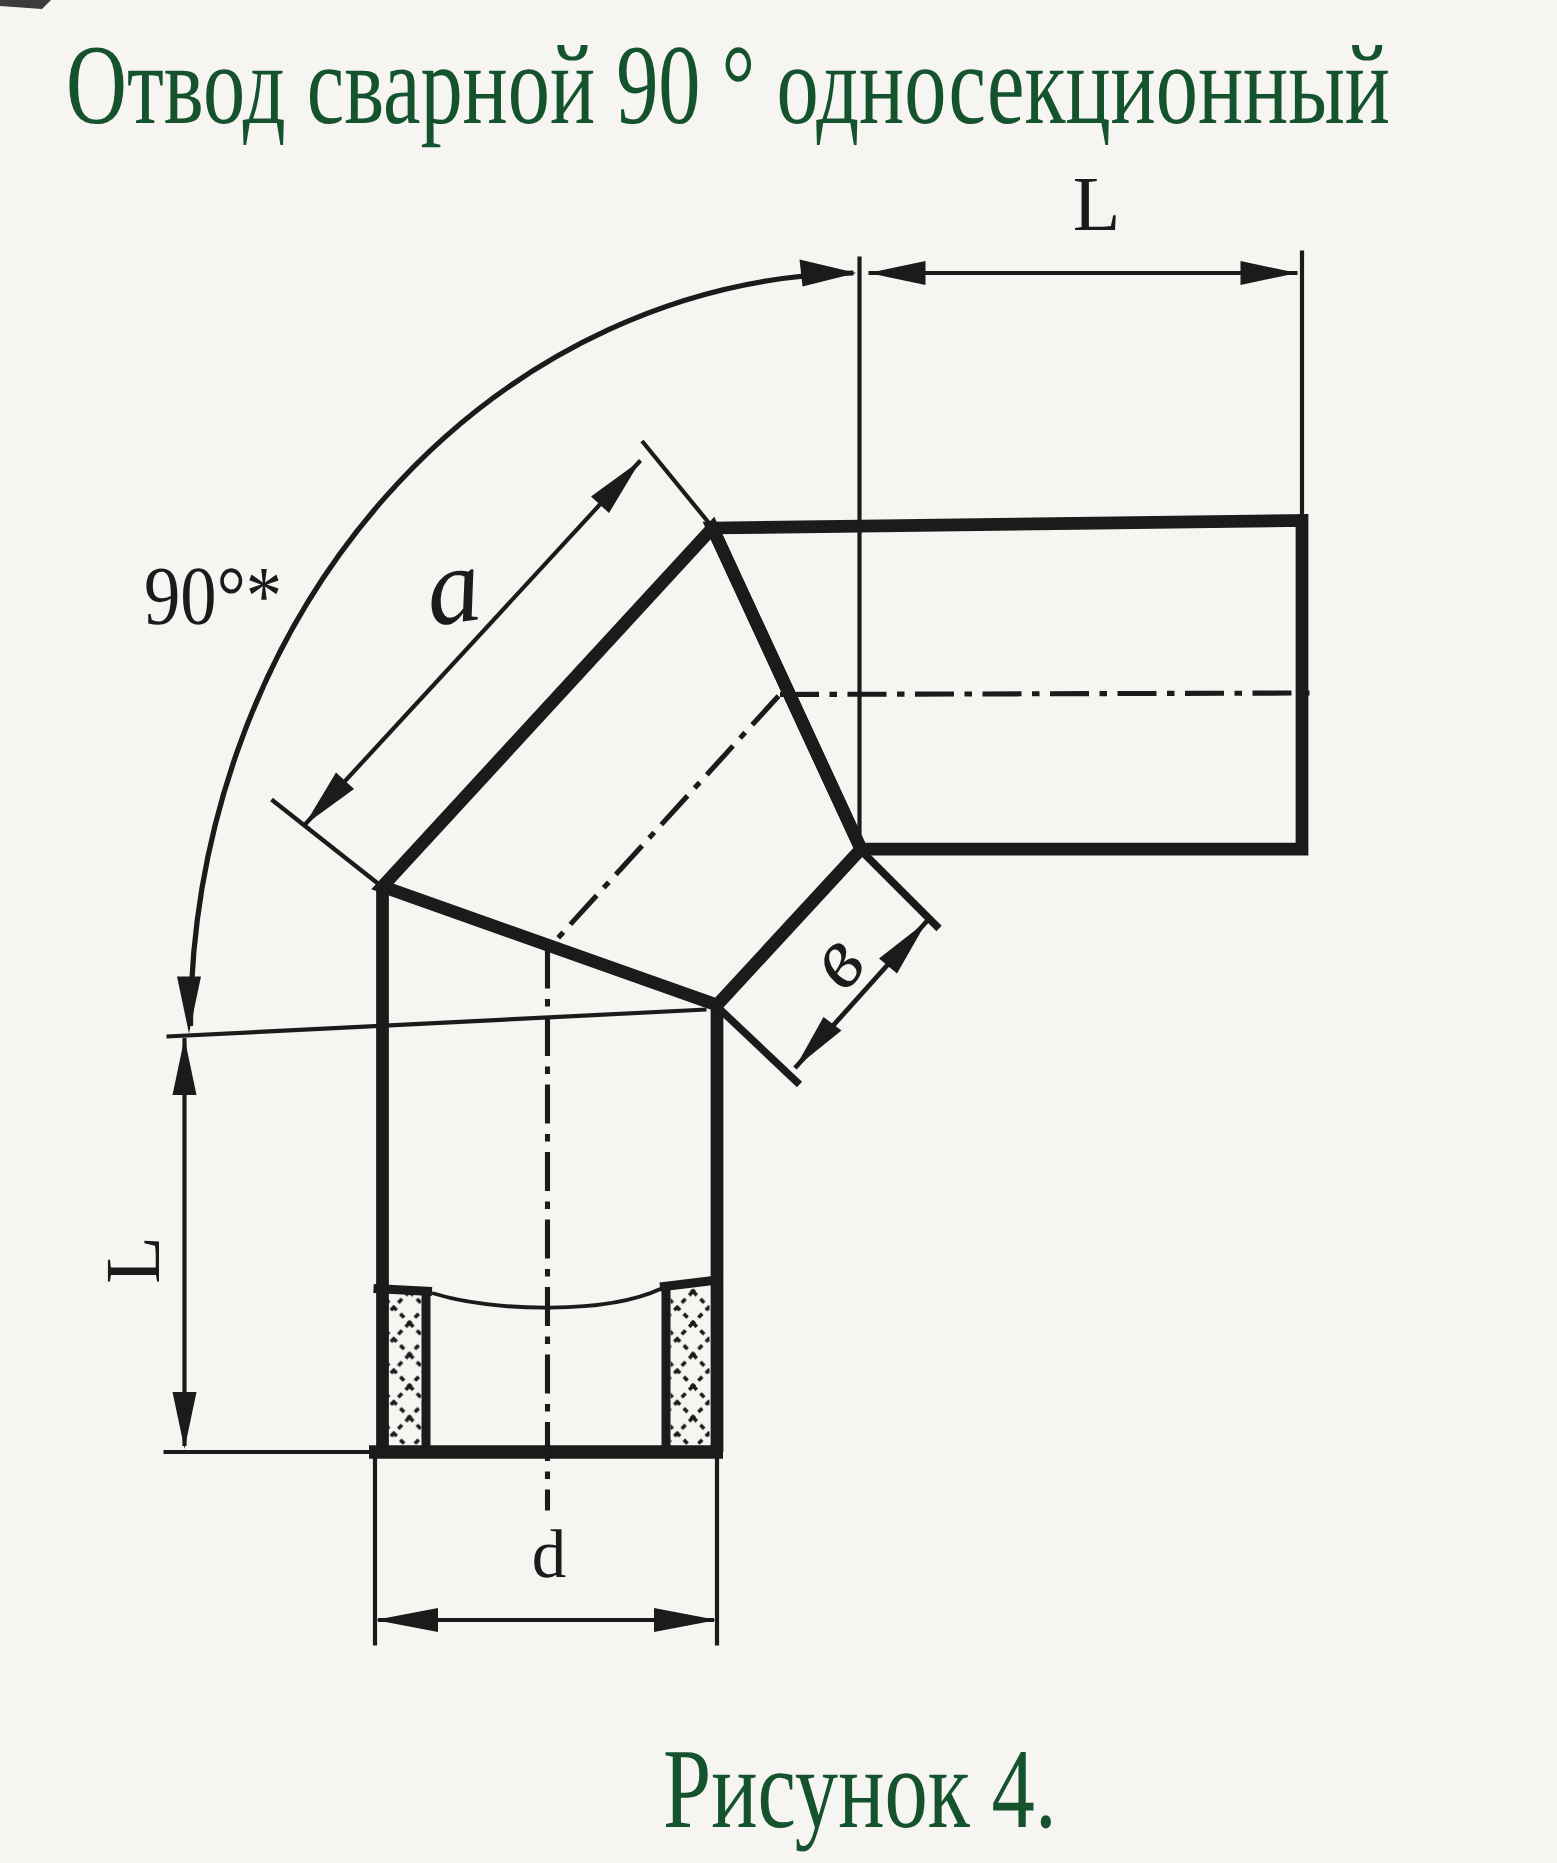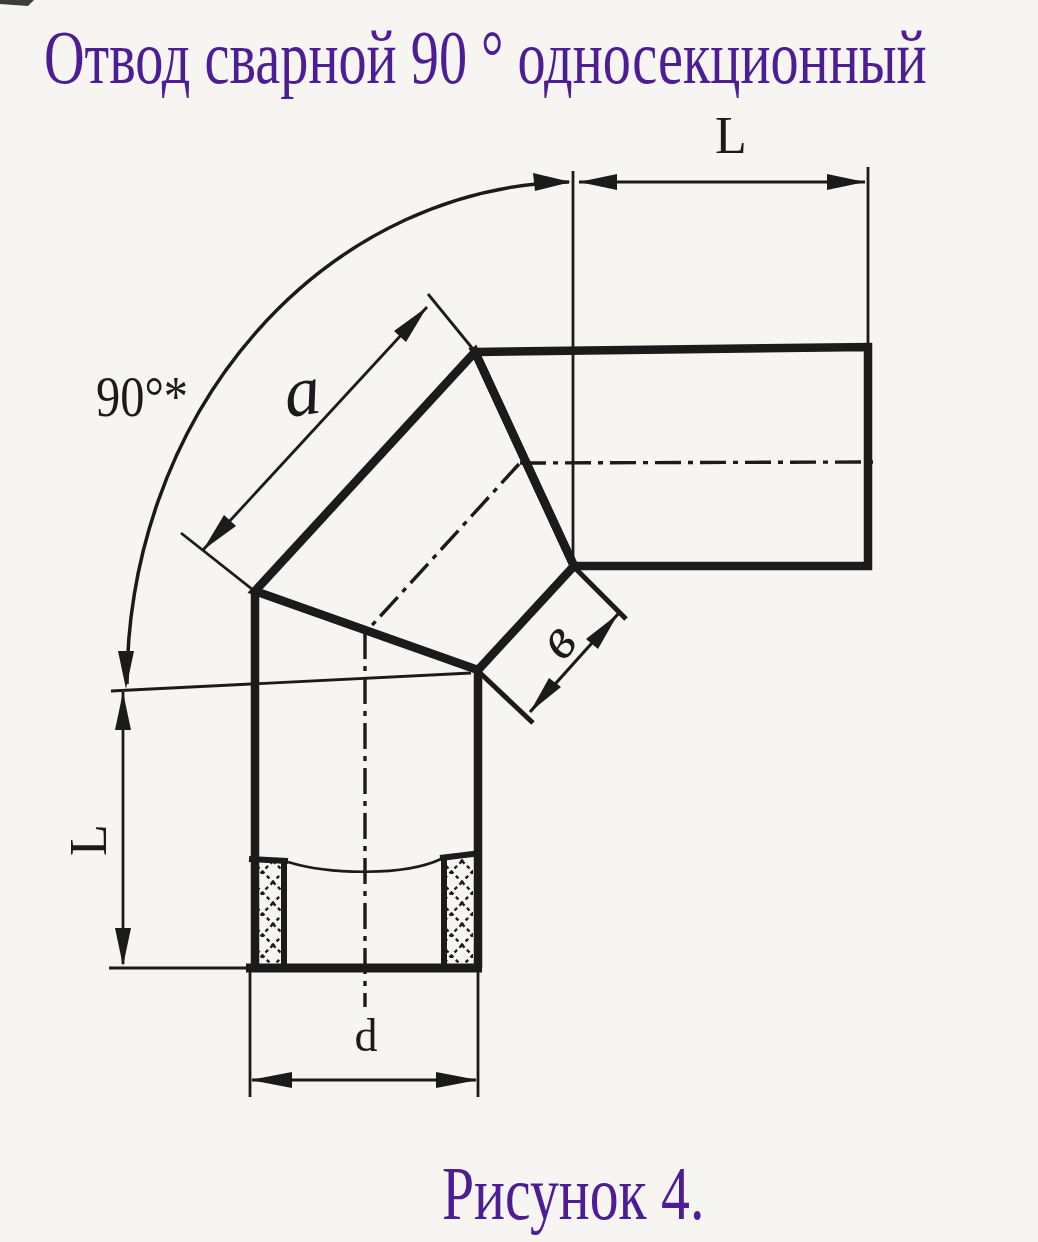--- a/index.html
+++ b/index.html
@@ -1,21 +1,21 @@
 <!DOCTYPE html>
 <html><head>
 <meta charset="utf-8">
 <style>
   html,body{margin:0;padding:0;background:#e8e6e2;}
   .sheet{
     position:relative;
     width:1038px;height:1242px;
     background:#f6f5f2;
     font-family:"Liberation Serif", serif;
-    color:#4c1d95;
+    color:#14532d;
     overflow:hidden;
     margin:0 auto;
   }
   .title{
     position:absolute;left:44px;top:16px;margin:0;
     font-size:76px;line-height:1.1;font-weight:normal;
     white-space:nowrap;letter-spacing:0;
     transform:scaleX(0.74);transform-origin:left top;
   }
   .caption{

